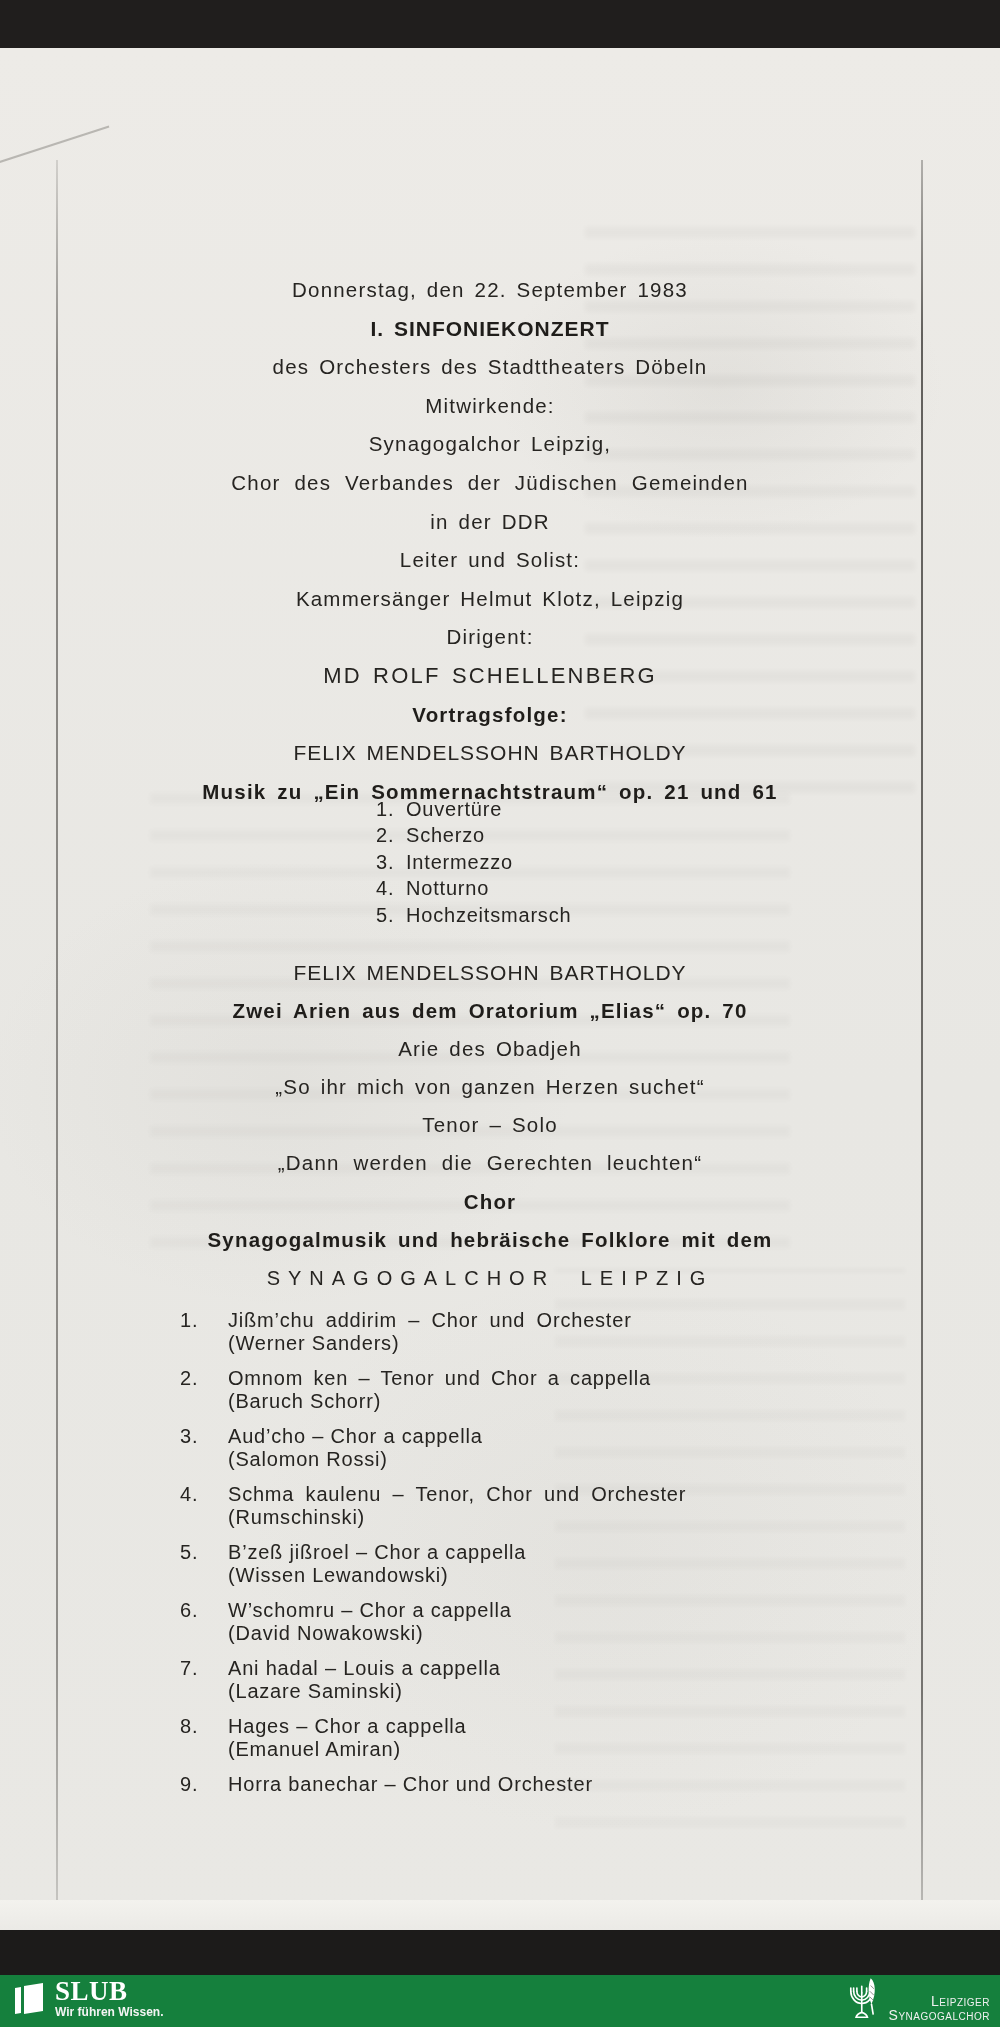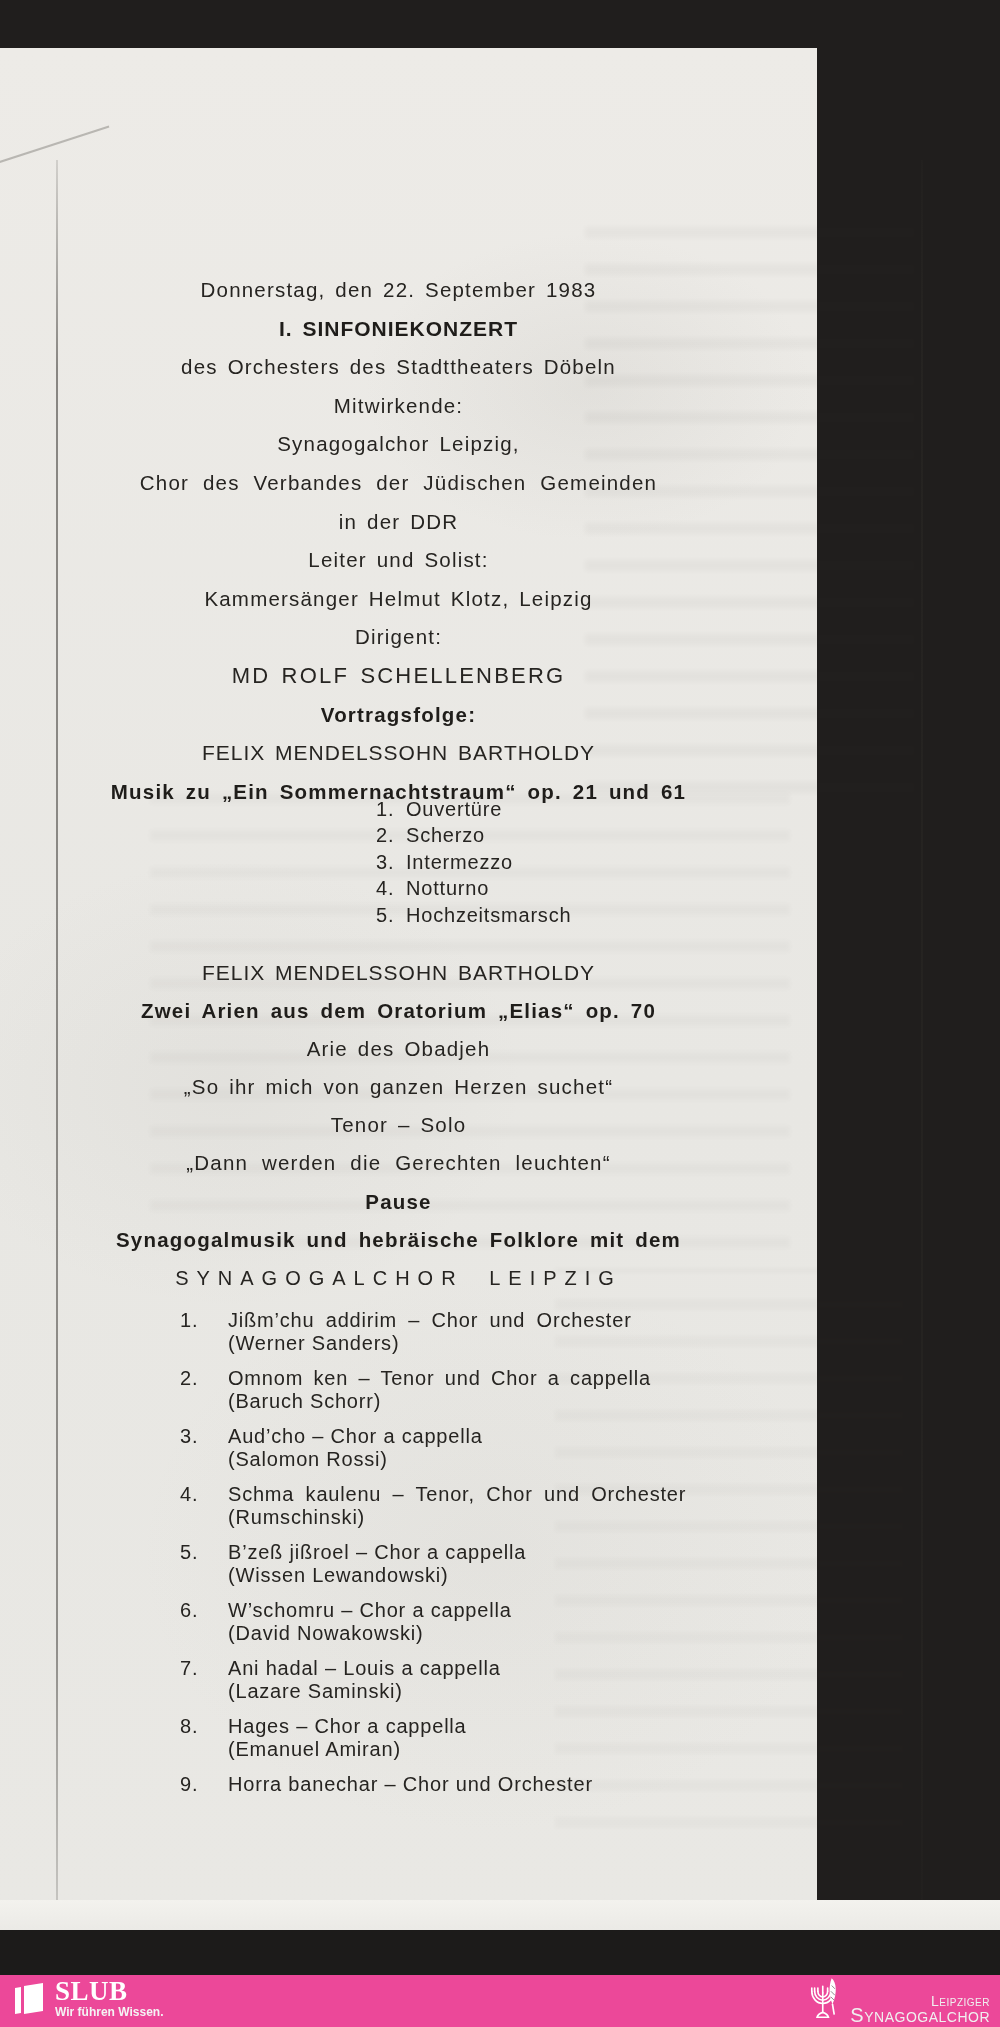--- a/index.html
+++ b/index.html
@@ -13,21 +13,21 @@
   }
   .mat {
     position: absolute; left: 0; width: 1000px; background: #201e1d;
   }
   #mat-top { top: 0; height: 48px; }
   #mat-bottom { top: 1930px; height: 45px; background: #1c1b1a; }
 
   
   #paper {
     position: absolute; top: 48px; left: 0;
-    width: 817px; height: 1882px;
+    width: 1000px; height: 1882px;
     background:
       radial-gradient(ellipse 320px 220px at 72% 18%, rgba(176,174,168,0.16), transparent 70%),
       radial-gradient(ellipse 420px 320px at 28% 55%, rgba(182,180,174,0.12), transparent 70%),
       radial-gradient(ellipse 500px 400px at 60% 80%, rgba(182,180,174,0.10), transparent 70%),
       linear-gradient(#edebe7, #e8e7e3 55%, #e9e8e4);
     color: #262421;
   }
   .fold {
     position: absolute; top: 112px; width: 2px; height: 1742px;
   }
@@ -80,32 +80,32 @@
   .pitem { position: relative; padding-left: 48px; margin-bottom: 12px; line-height: 23px; }
   .pitem .num { position: absolute; left: 0; top: 0; }
   .pitem .t   { display: block; white-space: nowrap; }
   .pitem .c   { display: block; }
   .ws5 .t { word-spacing: 5px; }
   .ws4 .t { word-spacing: 4px; }
 
   
   #footer {
     position: absolute; left: 0; top: 1975px; width: 1000px; height: 52px;
-    background: #ec4899; color: #fff;
+    background: #15803d; color: #fff;
   }
   #slub-logo { position: absolute; left: 14px; top: 3px; display: flex; cursor: pointer; }
   #slub-book { width: 32px; height: 34px; margin-top: 3px; }
   #slub-texts { margin-left: 9px; }
   #slub-name { font-family: "Liberation Serif", serif; font-weight: bold; font-size: 27px; line-height: 27px; letter-spacing: .5px; }
   #slub-tagline { font-size: 12px; font-weight: bold; line-height: 15px; color: #f4f4f4; }
   #choir-logo { position: absolute; right: 10px; top: 0; height: 52px; display: flex; align-items: flex-end; cursor: pointer; }
   #menorah { width: 40px; height: 52px; margin-right: 4px; }
   #choir-texts { text-align: right; padding-bottom: 4px; color: #f0f0f0; font-variant: small-caps; margin-top: 48px; }
   #choir-line1 { font-size: 14px; line-height: 14px; letter-spacing: .5px; }
-  #choir-line2 { font-size: 20px; line-height: 15px; letter-spacing: .5px; }
+  #choir-line2 { font-size: 14px; line-height: 15px; letter-spacing: .5px; }
 </style>
 </head>
 <body>
 
 <div id="mat-top" class="mat"></div>
 
 <div id="paper">
   <div id="ghost1" class="ghost"></div>
   <div id="ghost2" class="ghost"></div>
   <div id="ghost3" class="ghost"></div>
@@ -139,21 +139,21 @@
     <div><span class="mv-num">5.</span><span>Hochzeitsmarsch</span></div>
   </div>
 
   <div id="mid-block">
     <div class="cline caps-title">FELIX MENDELSSOHN BARTHOLDY</div>
     <div class="cline bold work-line">Zwei Arien aus dem Oratorium „Elias“ op. 70</div>
     <div class="cline">Arie des Obadjeh</div>
     <div class="cline">„So ihr mich von ganzen Herzen suchet“</div>
     <div class="cline">Tenor – Solo</div>
     <div class="cline wide-words">„Dann werden die Gerechten leuchten“</div>
-    <div class="cline bold">Pause</div>
+    <div class="cline bold">Chor</div>
     <div class="cline bold work-line">Synagogalmusik und hebräische Folklore mit dem</div>
     <div class="cline spaced-caps">SYNAGOGALCHOR LEIPZIG</div>
   </div>
 
   <div id="folk-list">
     <div class="pitem ws5">
         <span class="num">1.</span>
         <span class="t">Jißm’chu addirim – Chor und Orchester</span>
         <span class="c">(Werner Sanders)</span>
       </div>

